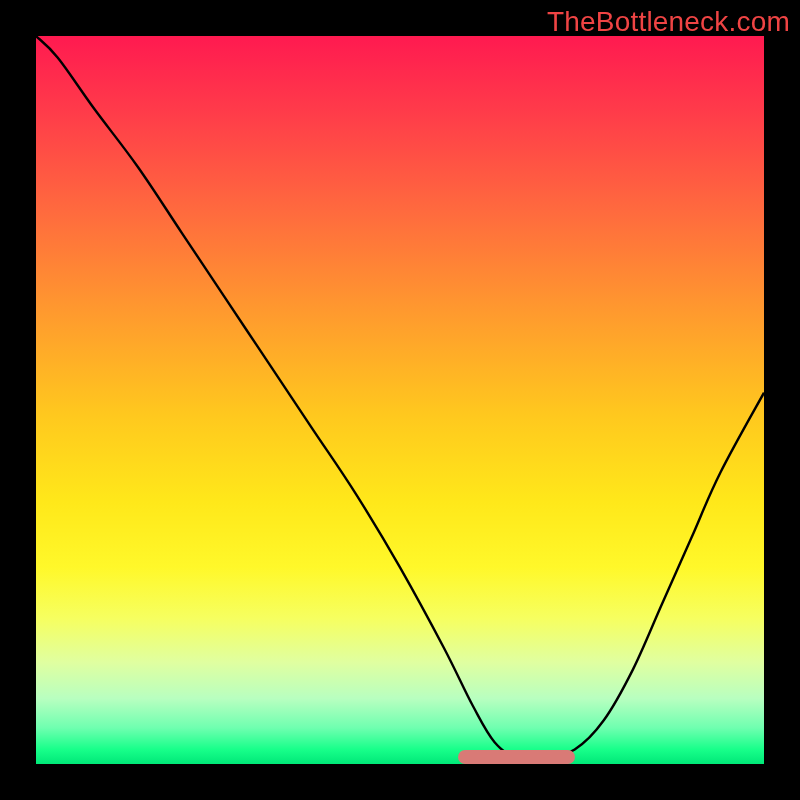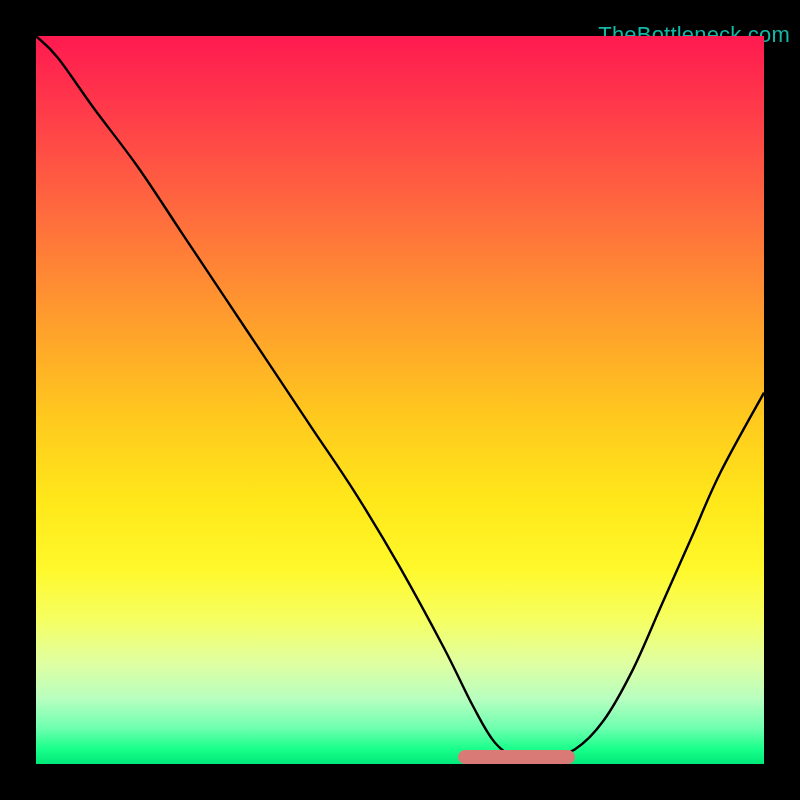--- a/index.html
+++ b/index.html
@@ -5,25 +5,25 @@
   * { margin: 0; padding: 0; box-sizing: border-box; }
   html, body { width: 800px; height: 800px; overflow: hidden; background: #000; }
   .frame {
     position: relative;
     width: 800px;
     height: 800px;
     background: #000;
   }
   .watermark {
     position: absolute;
-    top: 22px;
+    top: 6px;
     right: 10px;
     font-family: Arial, Helvetica, sans-serif;
-    font-size: 22px;
-    color: #14b8a6;
+    font-size: 28px;
+    color: #ef4444;
     font-weight: 400;
     letter-spacing: 0.2px;
   }
   .plot {
     position: absolute;
     left: 36px;
     top: 36px;
     width: 728px;
     height: 728px;
   }

